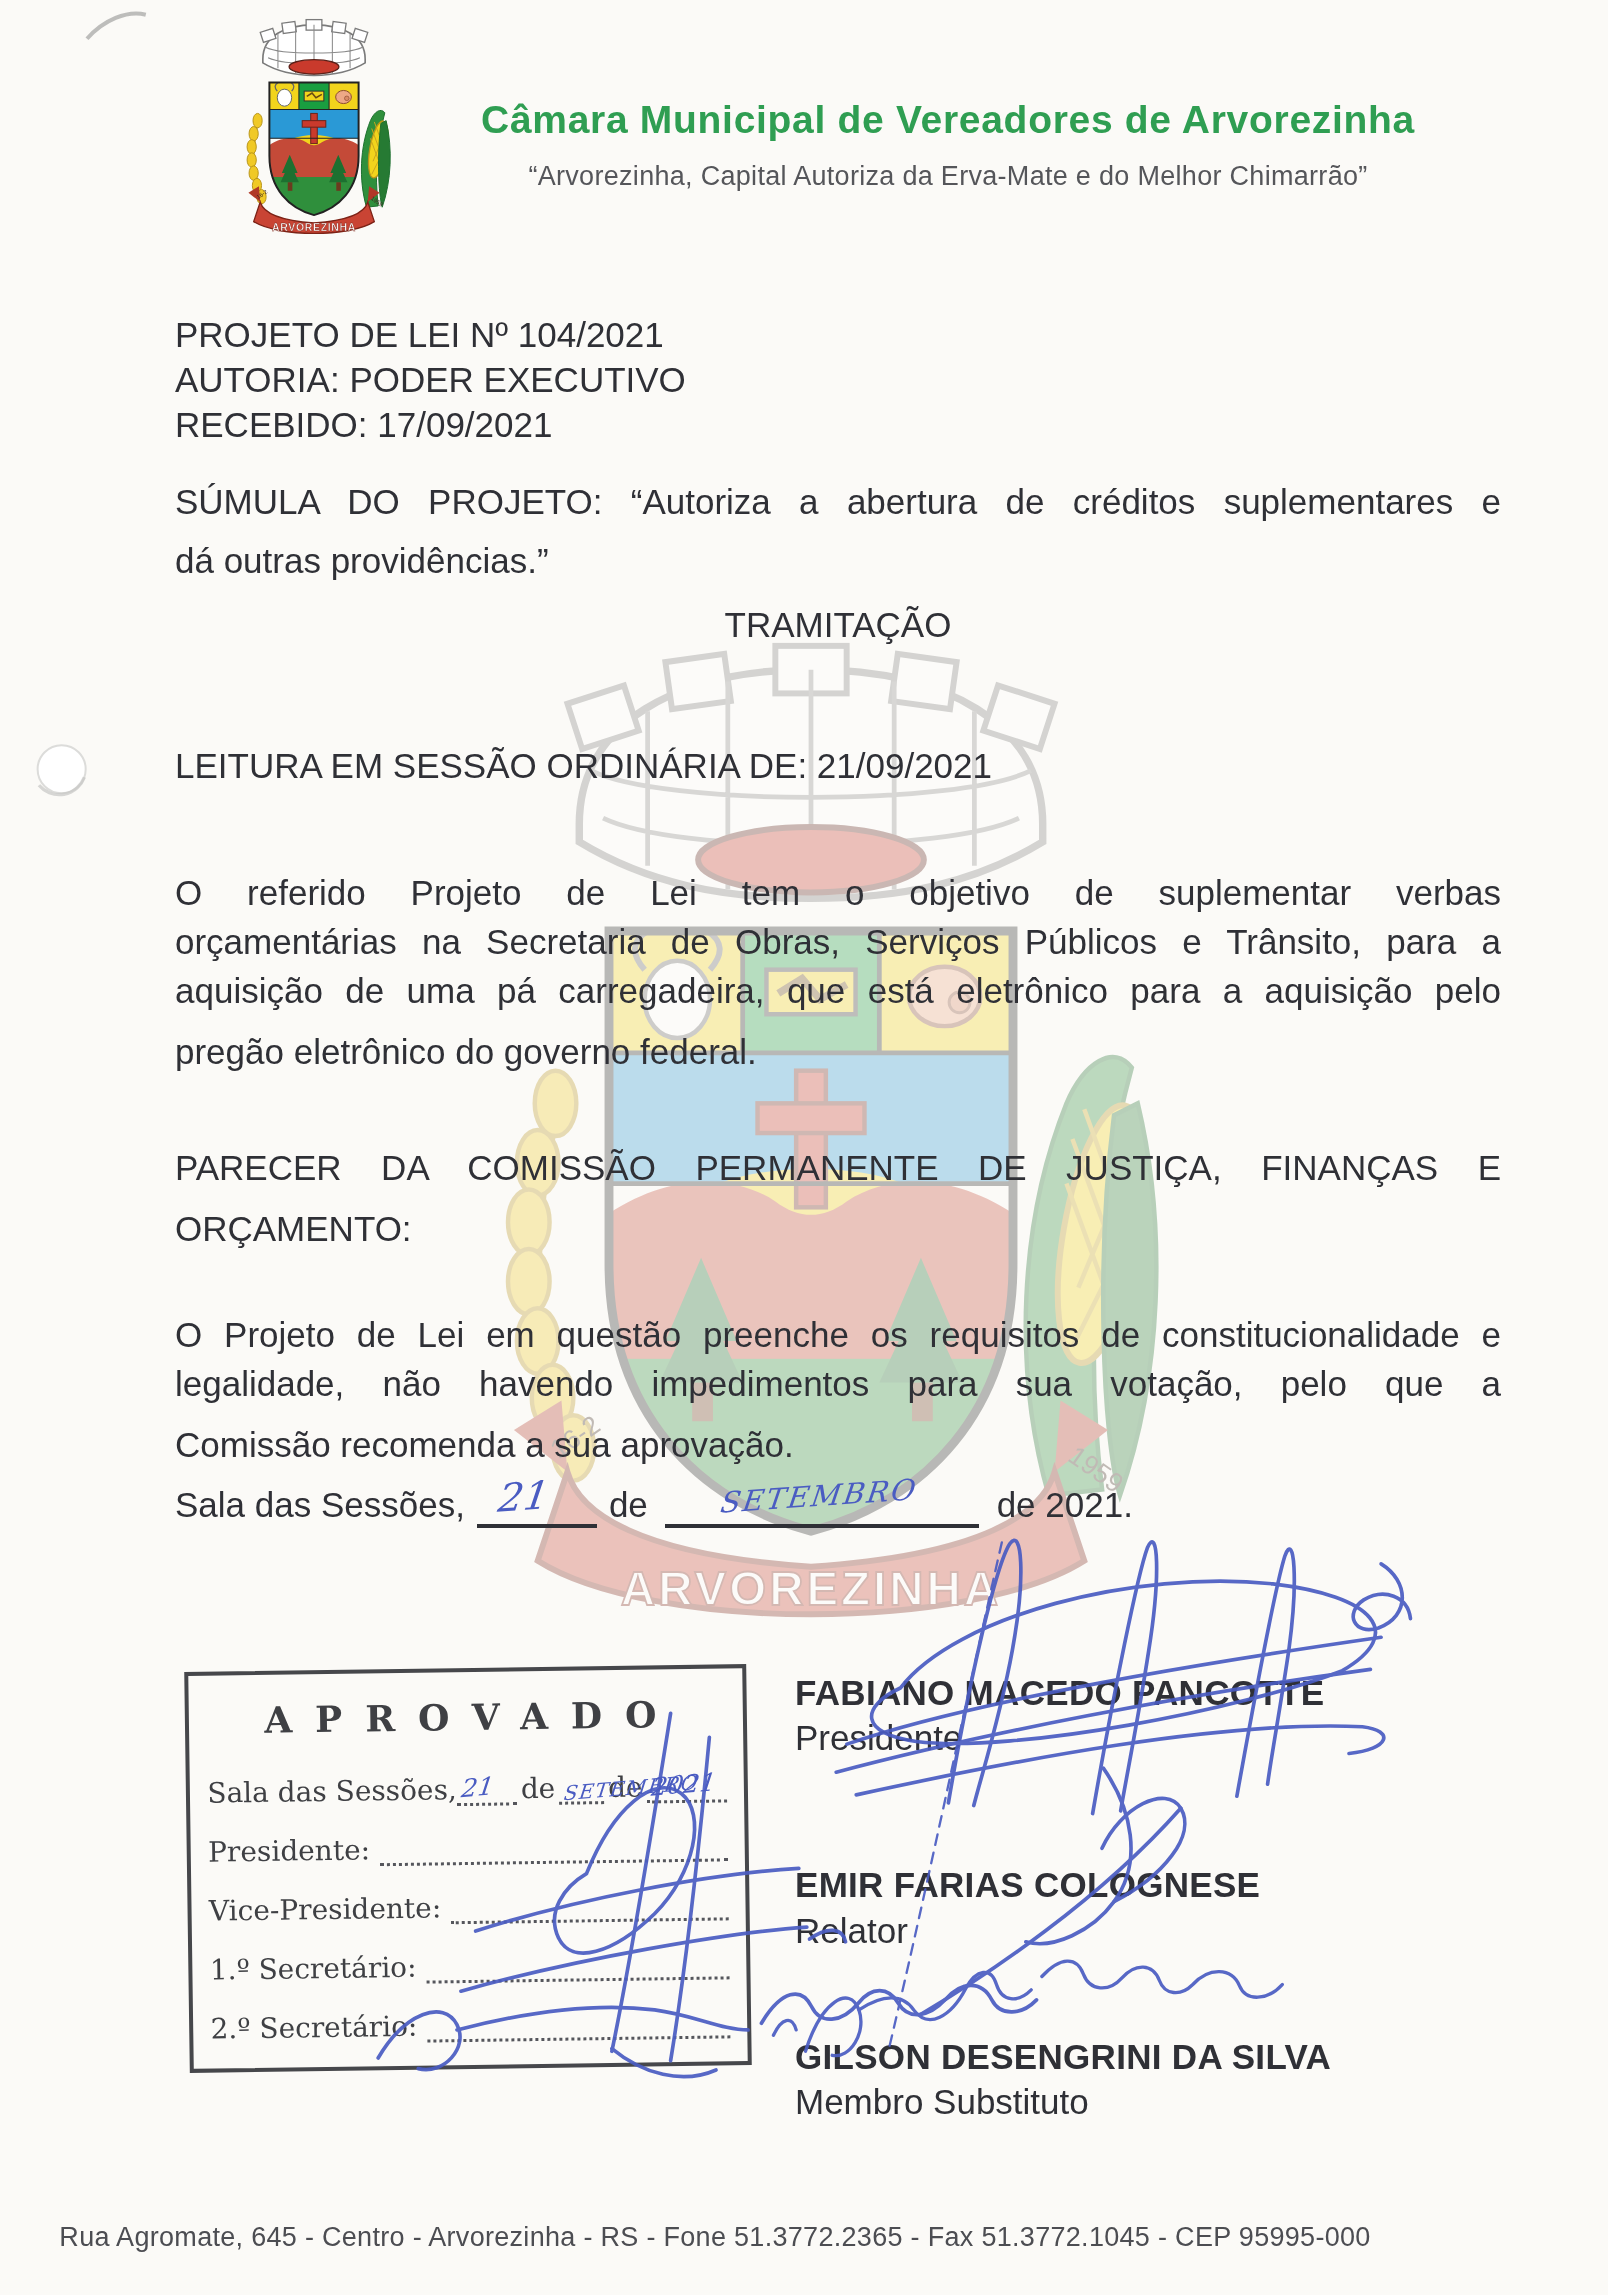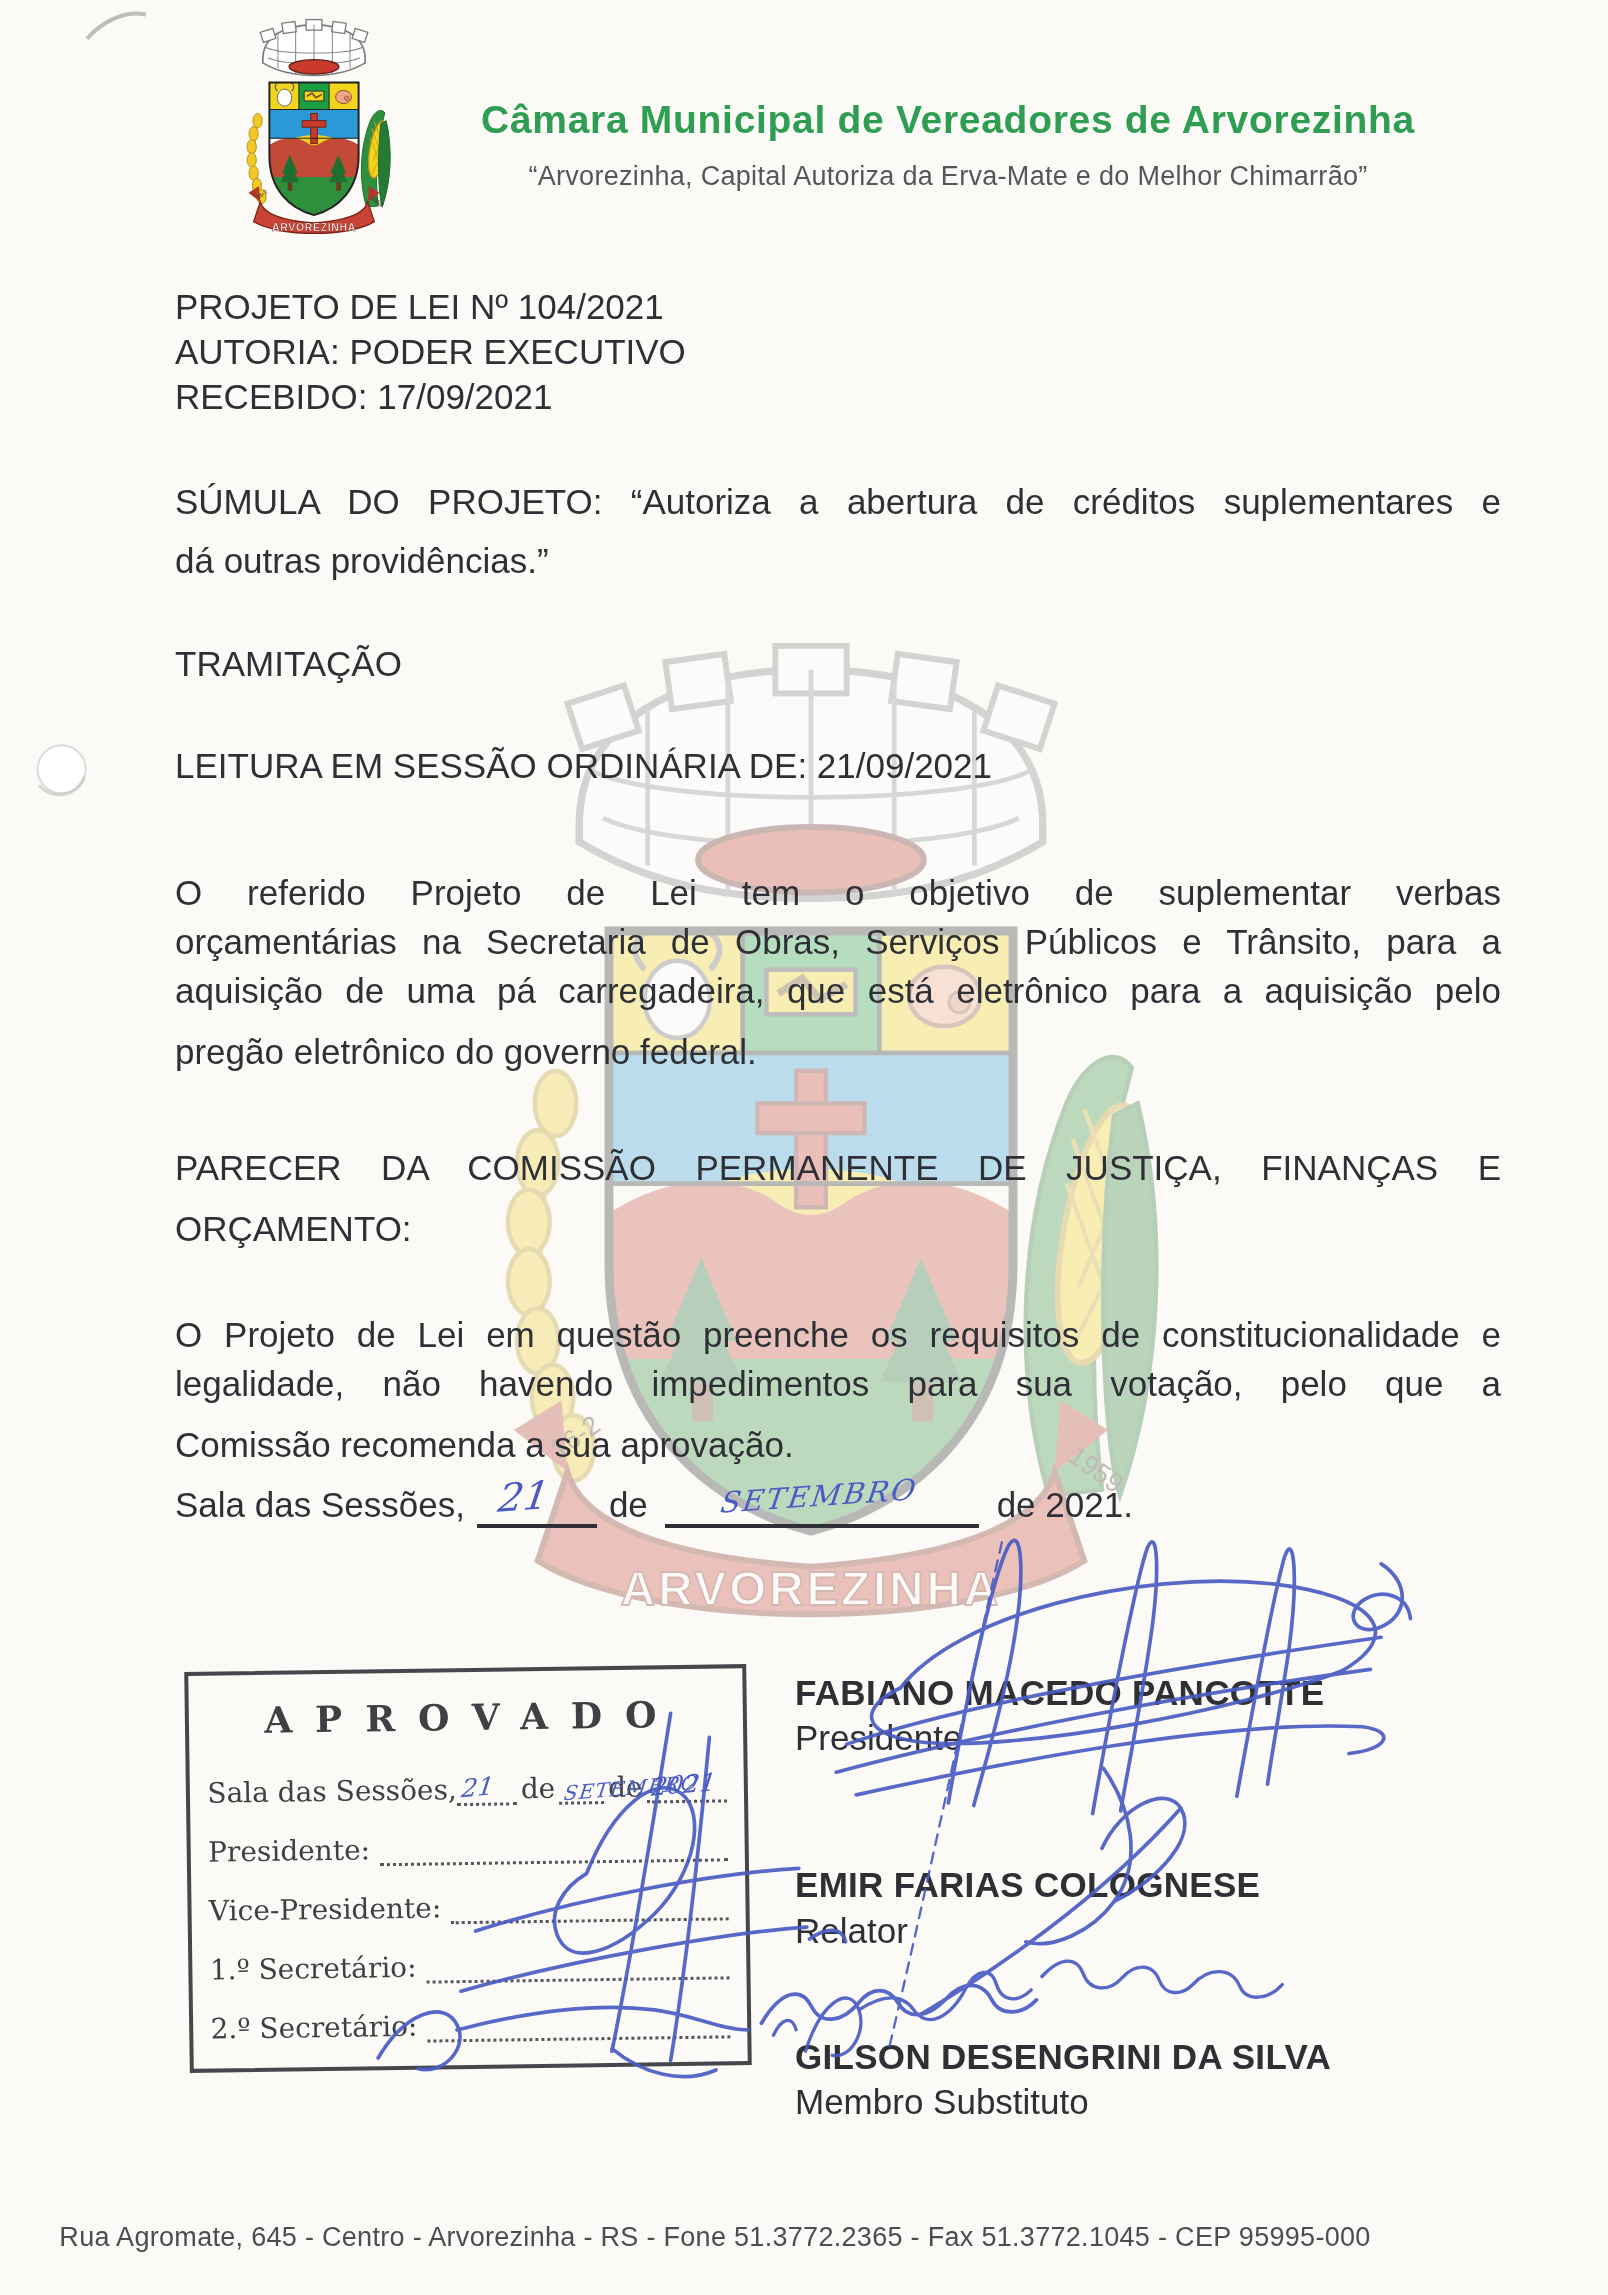--- a/index.html
+++ b/index.html
@@ -17,25 +17,25 @@
   .brand{left:427px;top:98px;width:1042px;text-align:center;}
   .brand-title{
     font-size:39px;font-weight:bold;color:#2f9e52;letter-spacing:0.7px;
   }
   .brand-sub{
     margin-top:18.7px;font-size:27px;color:#55565a;letter-spacing:0.3px;
   }
 
   
   .doc{font-size:35px;line-height:49px;color:#2f3036;}
-  .tight{line-height:45px;}
+  .tight{line-height:45px;margin-top:28px;}
   .col{left:175px;width:1326px;}
   .jl{white-space:nowrap;text-align:justify;text-align-last:justify;text-justify:inter-word;}
   .jl-last{text-align:left;text-align-last:left;margin-top:12px;}
-  .center{text-align:left;margin-top:39px;}
+  .center{text-align:center;}
 
   
   .session-line{display:flex;align-items:flex-end;font-size:35px;line-height:47px;}
   .blank{border-bottom:4px solid #2f3036;position:relative;display:inline-block;height:41px;}
   .blank .hw{position:absolute;left:18%;bottom:4px;white-space:nowrap;}
   .hw{
     font-family:"DejaVu Serif",serif;font-style:italic;color:#4a5cc2;
     transform:skewX(-12deg) rotate(-4deg);display:inline-block;
   }
 

